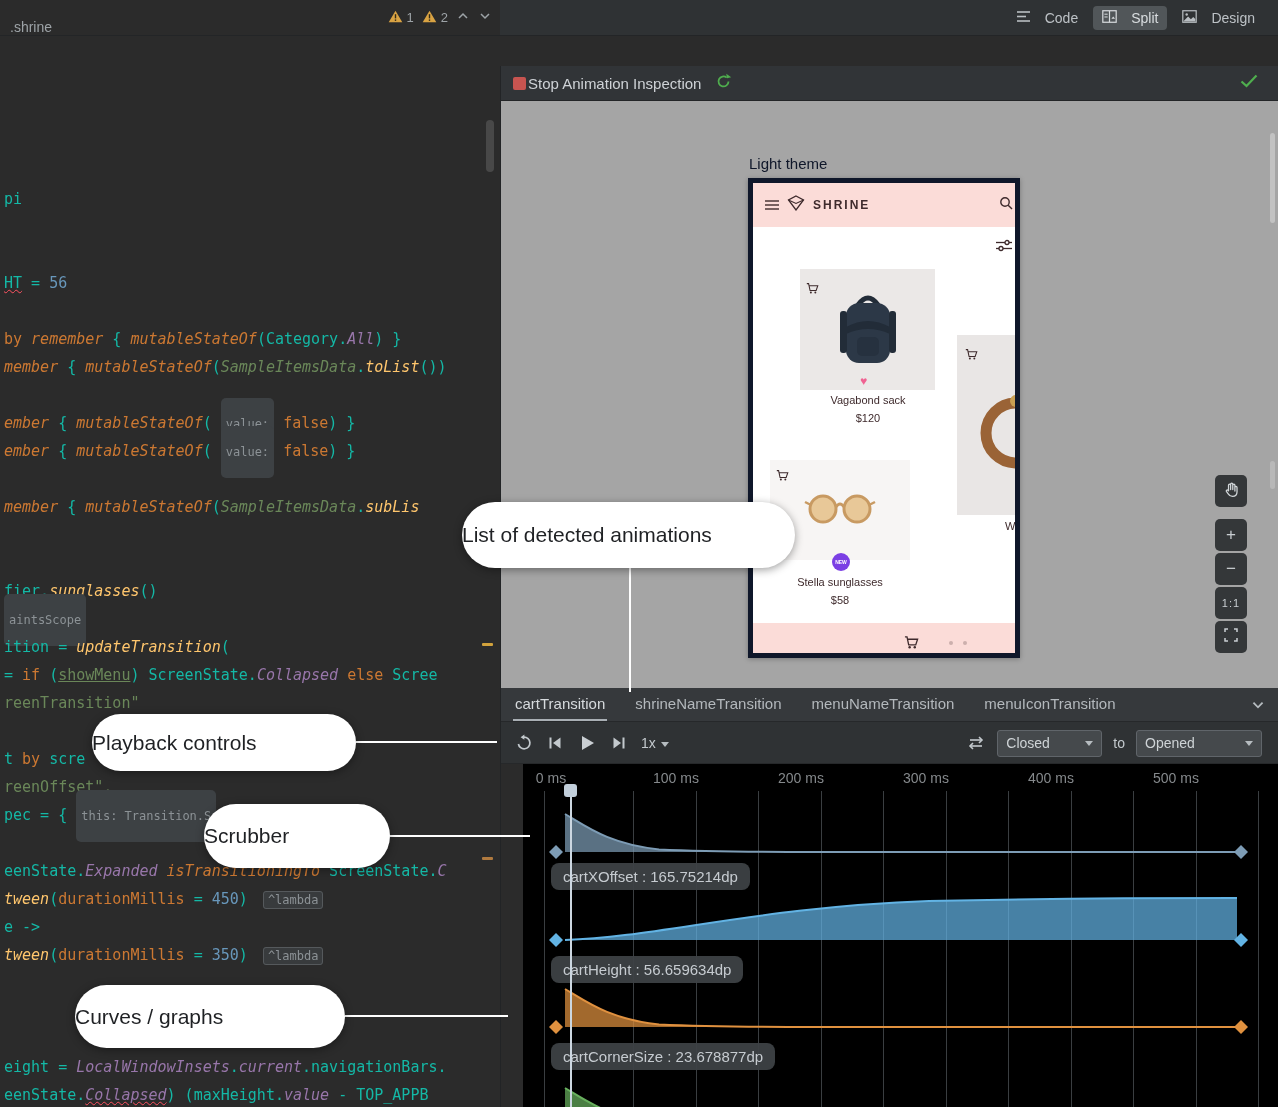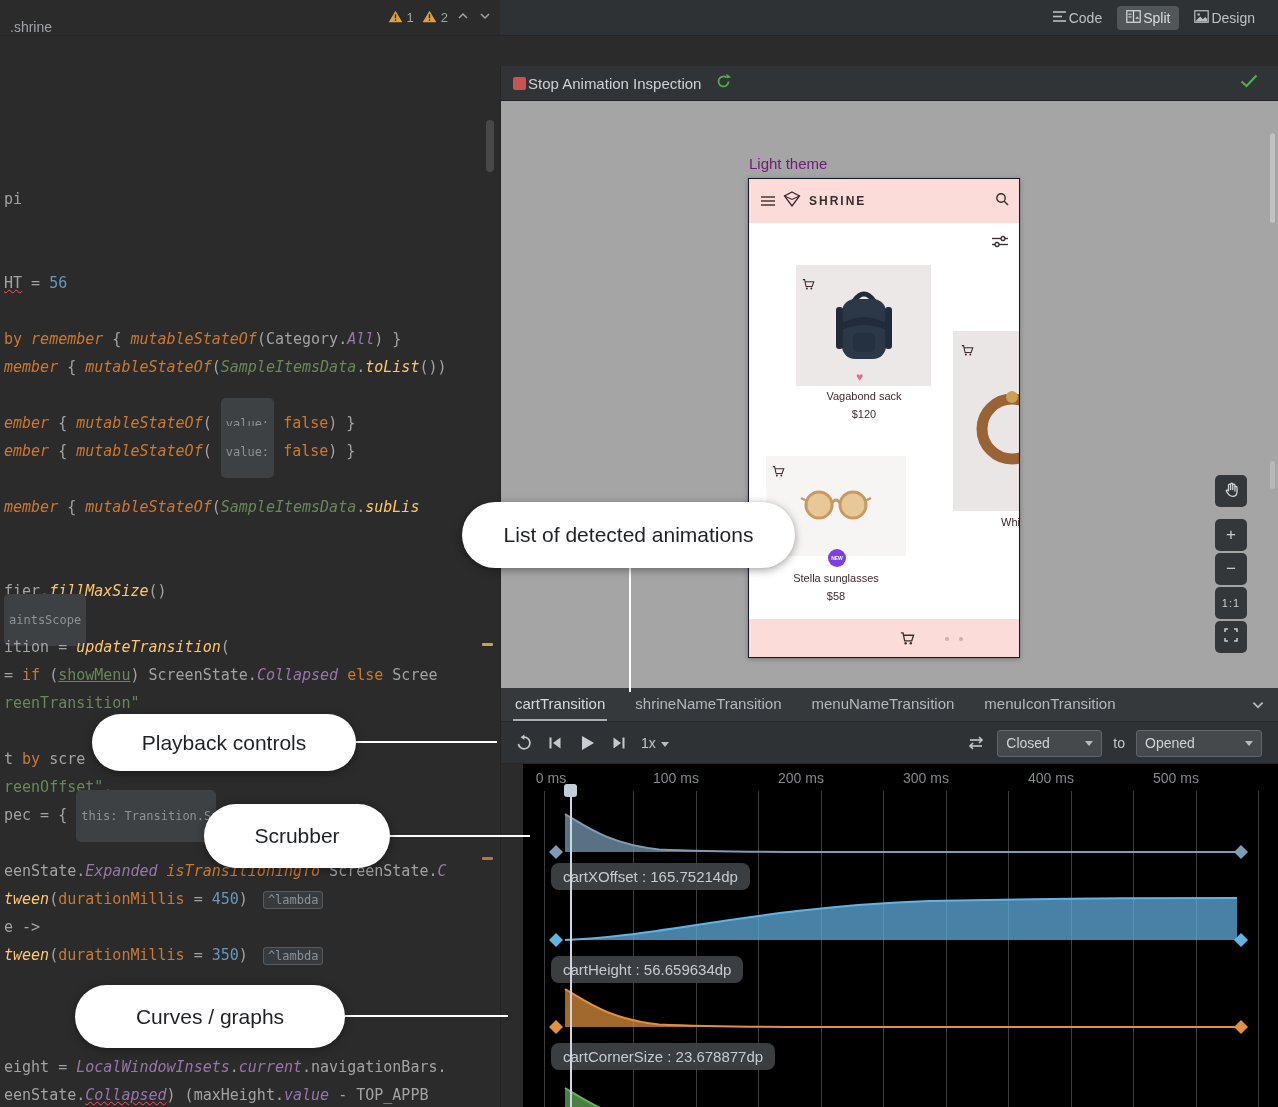--- a/index.html
+++ b/index.html
@@ -10,30 +10,30 @@
 
 .tabbar{left:0;top:0;width:1278px;height:30px;background:#323537;border-bottom:1px solid #26282a}
 .etab{position:absolute;top:0;height:30px;display:flex;align-items:center;gap:6px;padding:0 9px;color:#b4bac0;font-size:13px;cursor:pointer}
 .etab.selected{background:#45484b;color:#cdd2d6}
 .etab-close{color:#8b9094;font-size:14px;margin-left:3px}
 .kotlin-icon{width:13px;height:13px;background:linear-gradient(135deg,#e44857,#a146a8 55%,#7f52ff);display:inline-block}
 
 
 .modebar{left:0;top:30;width:1278px;height:36px;background:#2f3234;border-bottom:1px solid #232527}
 .mode-group{position:absolute;right:14px;top:0;height:36px;display:flex;align-items:center;gap:6px}
-.mode-btn{display:flex;align-items:center;gap:2px;color:#bdc2c6;font-size:14px;padding:4px 9px;border-radius:4px;cursor:pointer}
+.mode-btn{display:flex;align-items:center;gap:14px;color:#bdc2c6;font-size:14px;padding:4px 9px;border-radius:4px;cursor:pointer}
 .mode-btn.selected{background:#515659;color:#d8dcdf}
 
 
 .breadcrumb-row{left:0;top:66;width:500px;height:35px;background:#2b2b2b;display:flex;align-items:flex-end;padding:0 10px;color:#9da3a7;font-size:14px}
 .inspect-widget{position:absolute;right:8px;top:0;height:35px;display:flex;align-items:center;gap:8px}
 .wcount{color:#9da3a7;font-size:13px;margin-left:-4px}
 .code-area{left:0;top:101px;width:500px;height:1006px;background:#2b2b2b;overflow:hidden}
 .code-line{height:28px;line-height:28px;padding-left:4px;white-space:pre;font-family:"DejaVu Sans Mono","Liberation Mono",monospace;font-size:15px}
-.tk-p{color:#a3a3a3}
+.tk-p{color:#14b8a6}
 .tk-kw{color:#cc7832}
 .tk-fni{color:#cc7832;font-style:italic}
 .tk-fn{color:#ffc66d;font-style:italic}
 .tk-num{color:#6897bb}
 .tk-str{color:#6a8759}
 .tk-prop{color:#9876aa;font-style:italic}
 .tk-obj{color:#6a8759;font-style:italic}
 .tk-ul{color:#6a8759;text-decoration:underline}
 .tk-err{text-decoration-line:underline;text-decoration-style:wavy;text-decoration-color:#ff5261;text-decoration-thickness:1px}
 .tk-hint{color:#8c9296;background:#3d4144;border-radius:5px;padding:19px 5px;font-size:12px;font-style:normal}
@@ -42,22 +42,22 @@
 .stripe-mark{width:11px;height:3px;border-radius:1px}
 .vdiv{left:500px;top:66px;width:1px;height:1041px;background:#222426}
 
 
 .stopbar{left:501px;top:66px;width:777px;height:35px;background:#313437;border-bottom:1px solid #232527;display:flex;align-items:center;gap:10px;padding-left:12px}
 .stop-square{width:13px;height:13px;background:#c75450;border-radius:2px}
 .stop-label{color:#ced2d6;font-size:15px}
 
 
 .preview{left:501px;top:101px;width:777px;height:587px;background:#a5a5a5;overflow:hidden}
-.light-theme-label{position:absolute;left:248px;top:54px;color:#701a75;font-size:15px}
-.phone{position:absolute;left:247px;top:77px;width:272px;height:480px;background:#fff;border:1px solid #0f172a;box-shadow:0 1px 5px rgba(0,0,0,.28);overflow:hidden}
+.light-theme-label{position:absolute;left:248px;top:54px;color:#0f172a;font-size:15px}
+.phone{position:absolute;left:247px;top:77px;width:272px;height:480px;background:#fff;border:5px solid #0f172a;box-shadow:0 1px 5px rgba(0,0,0,.28);overflow:hidden}
 .phone-topbar{position:absolute;left:0;top:0;width:272px;height:44px;background:#fbdcd8;display:flex;align-items:center;gap:8px;padding:0 12px}
 .brand{font-size:12px;font-weight:bold;letter-spacing:2px;color:#3e2a2c}
 .phone-bottombar{position:absolute;left:0;top:440px;width:272px;height:40px;background:#fbdcd8}
 .ptile{position:absolute;overflow:hidden}
 .pcap{position:absolute;font-size:11px;color:#3e2a2c;text-align:center;width:140px}
 .pprice{position:absolute;font-size:11px;color:#3e2a2c;text-align:center;width:140px}
 .badge-new{position:absolute;left:79px;top:370px;width:18px;height:18px;border-radius:50%;background:#7b3fe4;color:#fff;font-size:5px;display:flex;align-items:center;justify-content:center;font-weight:bold}
 .pdot{width:4px;height:4px;border-radius:50%;background:rgba(62,42,44,.25)}
 .tilecart{position:absolute}
 
@@ -82,21 +82,21 @@
 .timeline{left:523px;top:764px;width:777px;height:343px;background:#000000;overflow:hidden}
 .tl-grid{position:absolute;left:0;top:27px;width:777px;height:316px;background-image:repeating-linear-gradient(to right,#3a3e41 0,#3a3e41 1px,transparent 1px,transparent 62.5px);background-position-x:48px}
 .tick-label{position:absolute;top:6px;transform:translateX(-50%);color:#85898c;font-size:14px;white-space:nowrap}
 .curves-area{position:absolute;left:26px;top:0;width:726px;height:343px}
 .curve-svg{position:absolute;left:0;overflow:visible}
 .curve-label{position:absolute;left:2px;background:rgba(62,66,69,.94);border-radius:8px;color:#c6cbd0;font-size:15px;padding:5px 12px;white-space:nowrap}
 .scrubber-line{position:absolute;left:47px;top:24px;width:2px;height:319px;background:#ccd7e1}
 .scrubber-handle{position:absolute;left:41px;top:20px;width:13px;height:13px;background:#c2cfdb;border-radius:3px;cursor:grab}
 
 
-.pill{position:absolute;background:#fff;border-radius:34px;display:flex;align-items:center;justify-content:center;color:#1f2124;font-size:21px;box-shadow:0 2px 8px rgba(0,0,0,.38);z-index:60}
+.pill{position:absolute;background:#fff;border-radius:34px;display:flex;align-items:center;justify-content:flex-start;color:#1f2124;font-size:21px;box-shadow:0 2px 8px rgba(0,0,0,.38);z-index:60}
 .pill-line{position:absolute;background:#fff;z-index:55}
 </style>
 </head>
 <body>
 
 <div class="screen">
 
   <div class="abs tabbar">
     <div class="etab" style="left:0;width:120px">
       <span>d.gradle (:app)</span>
@@ -178,21 +178,21 @@
         <div class="code-line"></div>
         <div class="code-line"><span class="tk-kw">by </span><span class="tk-fni">remember</span><span class="tk-p"> { </span><span class="tk-fni">mutableStateOf</span><span class="tk-p">(Category.</span><span class="tk-prop">All</span><span class="tk-p">) }</span></div>
         <div class="code-line"><span class="tk-fni">member</span><span class="tk-p"> { </span><span class="tk-fni">mutableStateOf</span><span class="tk-p">(</span><span class="tk-obj">SampleItemsData</span><span class="tk-p">.</span><span class="tk-fn">toList</span><span class="tk-p">())</span></div>
         <div class="code-line"></div>
         <div class="code-line"><span class="tk-fni">ember</span><span class="tk-p"> { </span><span class="tk-fni">mutableStateOf</span><span class="tk-p">( </span><span class="tk-hint">value:</span><span class="tk-p"> </span><span class="tk-kw">false</span><span class="tk-p">) }</span></div>
         <div class="code-line"><span class="tk-fni">ember</span><span class="tk-p"> { </span><span class="tk-fni">mutableStateOf</span><span class="tk-p">( </span><span class="tk-hint">value:</span><span class="tk-p"> </span><span class="tk-kw">false</span><span class="tk-p">) }</span></div>
         <div class="code-line"></div>
         <div class="code-line"><span class="tk-fni">member</span><span class="tk-p"> { </span><span class="tk-fni">mutableStateOf</span><span class="tk-p">(</span><span class="tk-obj">SampleItemsData</span><span class="tk-p">.</span><span class="tk-fn">subLis</span></div>
         <div class="code-line"></div>
         <div class="code-line"></div>
-        <div class="code-line"><span class="tk-p">fier.</span><span class="tk-fn">fillMaxSize</span><span class="tk-p">()</span></div>
+        <div class="code-line"><span class="tk-p">fier.</span><span class="tk-fn">sunglasses</span><span class="tk-p">()</span></div>
         <div class="code-line"><span class="tk-hint">aintsScope</span></div>
         <div class="code-line"><span class="tk-p">ition = </span><span class="tk-fn">updateTransition</span><span class="tk-p">(</span></div>
         <div class="code-line"><span class="tk-p">= </span><span class="tk-kw">if</span><span class="tk-p"> (</span><span class="tk-ul">showMenu</span><span class="tk-p">) ScreenState.</span><span class="tk-prop">Collapsed</span><span class="tk-p"> </span><span class="tk-kw">else</span><span class="tk-p"> Scree</span></div>
         <div class="code-line"><span class="tk-str">reenTransition"</span></div>
         <div class="code-line"></div>
         <div class="code-line"><span class="tk-p">t </span><span class="tk-kw">by</span><span class="tk-p"> scre</span></div>
         <div class="code-line"><span class="tk-str">reenOffset",</span></div>
         <div class="code-line"><span class="tk-p">pec = { </span><span class="tk-hint">this: Transition.S</span></div>
         <div class="code-line"></div>
         <div class="code-line"><span class="tk-p">eenState.</span><span class="tk-prop">Expanded</span><span class="tk-p"> </span><span class="tk-fni">isTransitioningTo</span><span class="tk-p"> ScreenState.</span><span class="tk-prop">C</span></div>

